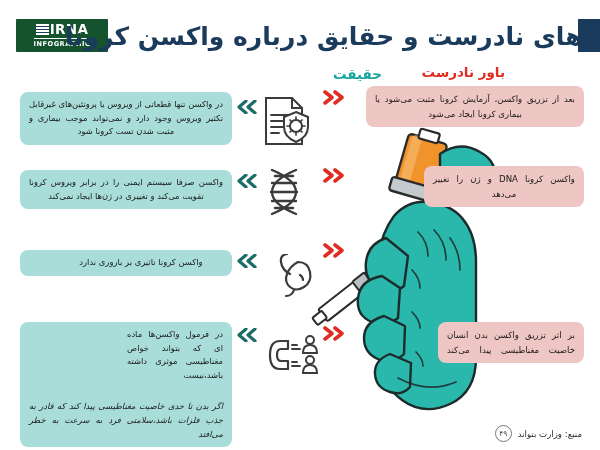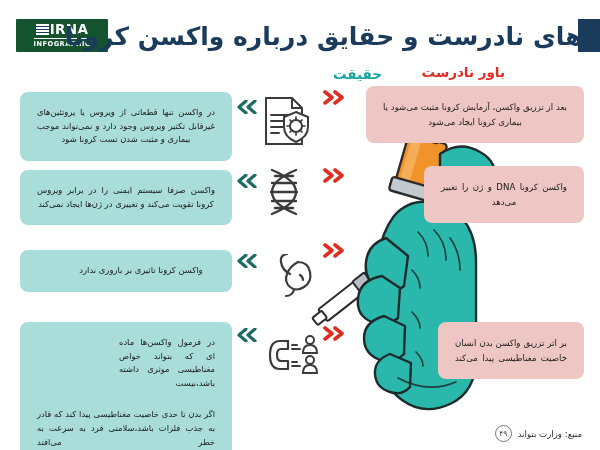--- a/index.html
+++ b/index.html
@@ -118,22 +118,22 @@
     background: #eec6c3;
     border-radius: 8px;
     box-sizing: border-box;
     padding: 6px 9px;
     color: #1a1a1a;
     font-size: 8.6px;
     line-height: 1.7;
     text-align: justify;
     text-align-last: center;
   }
-  .fact-box p, .myth-box p { margin: 8px; }
-  .fact-box p + p { margin-top: 5px; }
+  .fact-box p, .myth-box p { margin: 0; }
+  .fact-box p + p { margin-top: 5px; font-style: italic; }
 
   
   .chev {
     position: absolute;
     display: flex;
     gap: 0px;
     line-height: 0;
   }
   .chev svg { display: block; }
 

